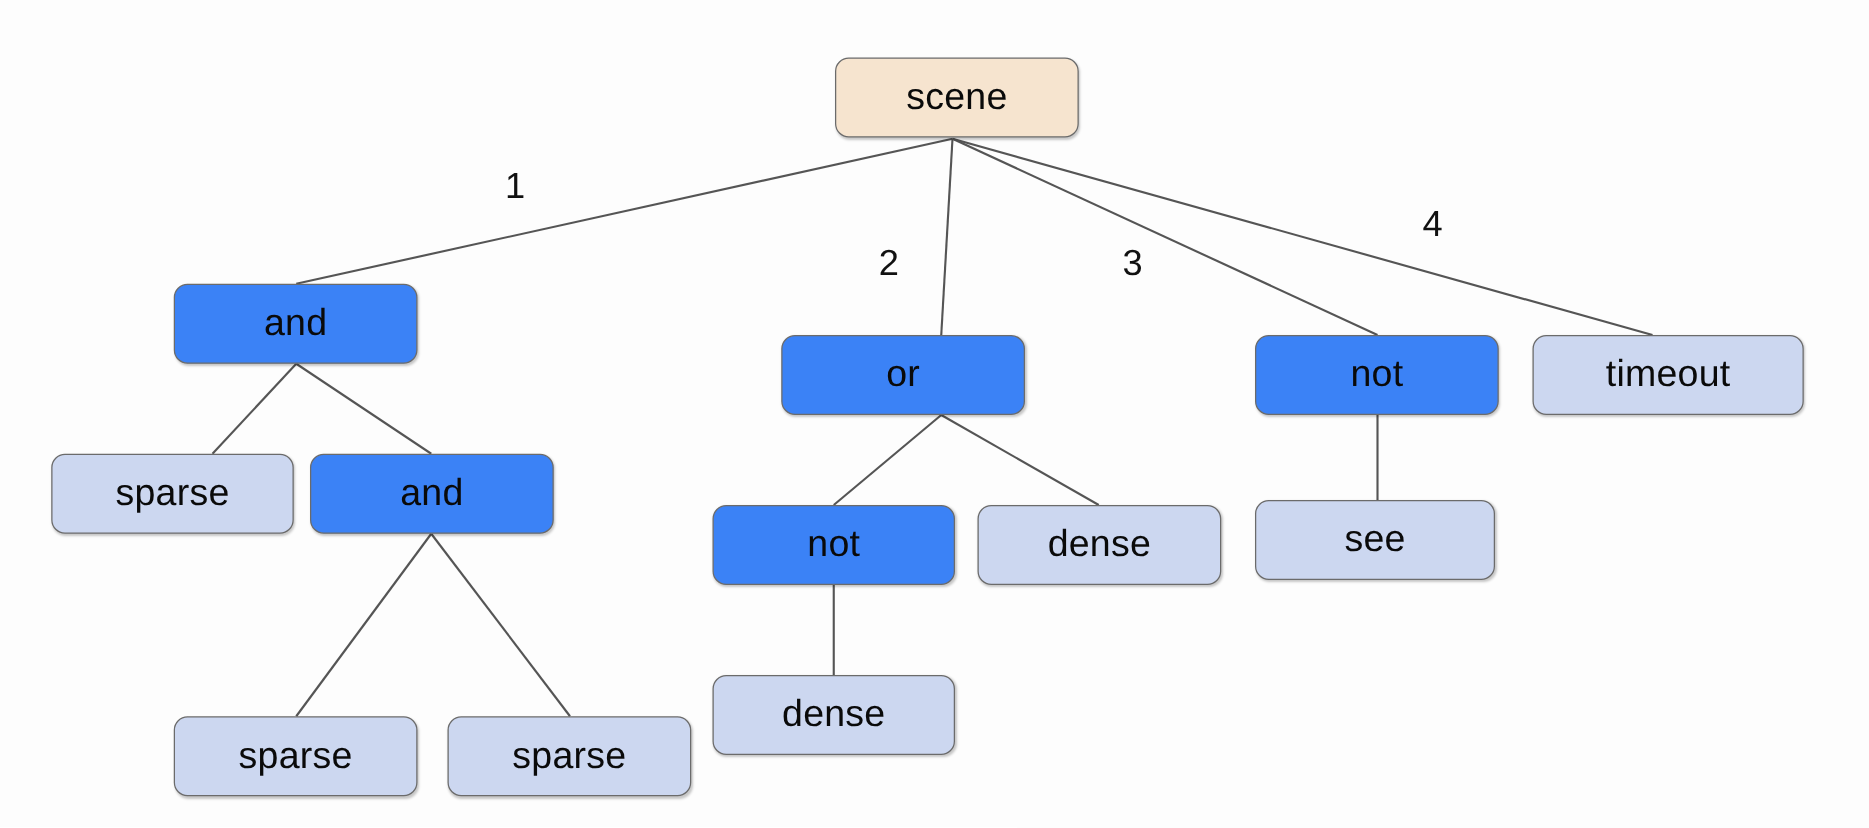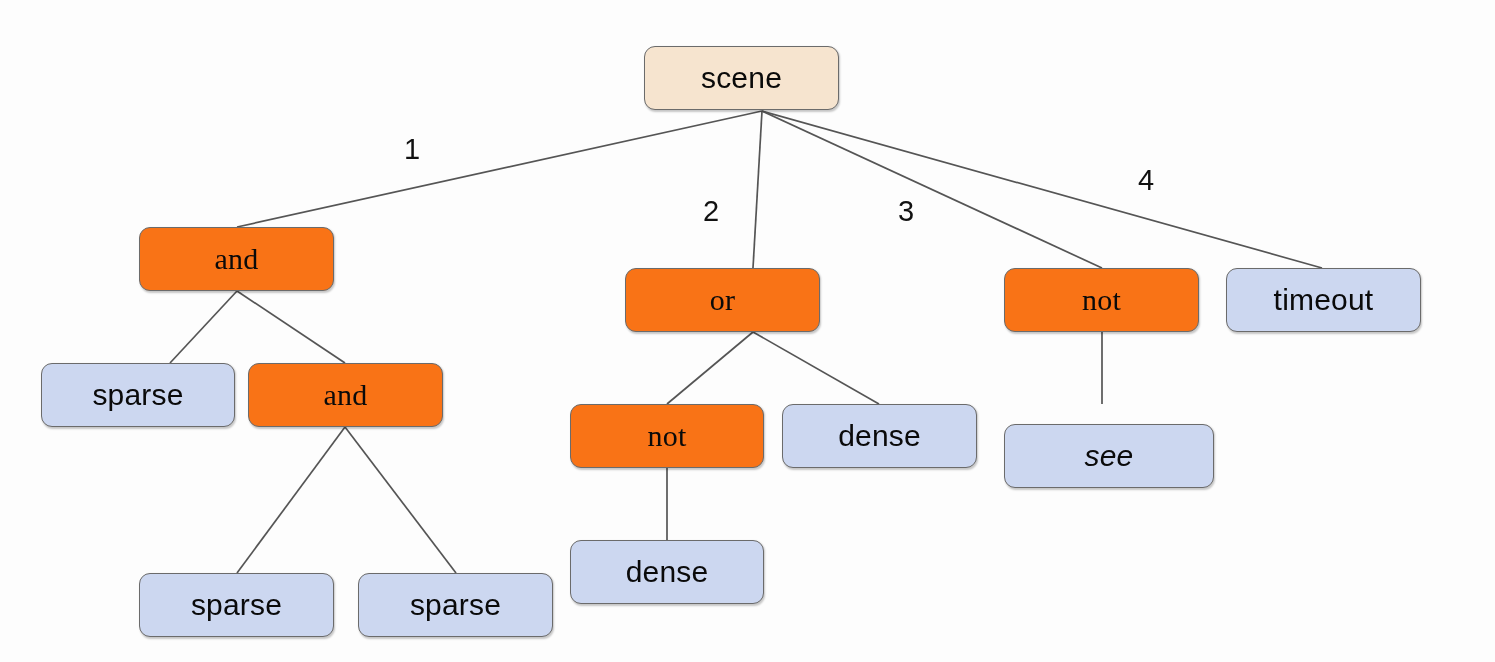--- a/index.html
+++ b/index.html
@@ -30,21 +30,21 @@
     display: flex;
     align-items: center;
     justify-content: center;
     font-size: 30px;
     color: #0a0a0a;
     letter-spacing: 0.2px;
     box-shadow: 1px 1.5px 2px rgba(0,0,0,0.22);
     user-select: none;
   }
   .node.root   { background: #f6e4cf; }
-  .node.op     { background: #f97316; font-family: Liberation Serif, serif; }
+  .node.op     { background: #3b82f6; }
   .node.leaf   { background: #ccd7f0; }
   .edge-label {
     position: absolute;
     font-size: 29px;
     color: #111111;
     user-select: none;
     line-height: 1;
   }
 </style>
 </head>
@@ -59,48 +59,48 @@
       <line x1="237" y1="291" x2="170" y2="363" stroke="#555555" stroke-width="1.7"></line>
       <line x1="237" y1="291" x2="345" y2="363" stroke="#555555" stroke-width="1.7"></line>
       <line x1="345" y1="427" x2="237" y2="573" stroke="#555555" stroke-width="1.7"></line>
       <line x1="345" y1="427" x2="456" y2="573" stroke="#555555" stroke-width="1.7"></line>
       <line x1="753" y1="332" x2="667" y2="404" stroke="#555555" stroke-width="1.7"></line>
       <line x1="753" y1="332" x2="879" y2="404" stroke="#555555" stroke-width="1.7"></line>
       <line x1="667" y1="468" x2="667" y2="540" stroke="#555555" stroke-width="1.7"></line>
       <line x1="1102" y1="332" x2="1102" y2="404" stroke="#555555" stroke-width="1.7"></line>
     </svg>
   <div id="node-layer">
-      <div class="node root" style="left: 644px; top: 46px; width: 195px; height: 64px;">
+      <div class="node root" style="left: 668px; top: 46px; width: 195px; height: 64px;">
         <span>scene</span>
       </div>
       <div class="node op" style="left: 139px; top: 227px; width: 195px; height: 64px;">
         <span>and</span>
       </div>
       <div class="node op" style="left: 625px; top: 268px; width: 195px; height: 64px;">
         <span>or</span>
       </div>
       <div class="node op" style="left: 1004px; top: 268px; width: 195px; height: 64px;">
         <span>not</span>
       </div>
-      <div class="node leaf" style="left: 1226px; top: 268px; width: 195px; height: 64px;">
+      <div class="node leaf" style="left: 1226px; top: 268px; width: 217px; height: 64px;">
         <span>timeout</span>
       </div>
       <div class="node leaf" style="left: 41px; top: 363px; width: 194px; height: 64px;">
         <span>sparse</span>
       </div>
       <div class="node op" style="left: 248px; top: 363px; width: 195px; height: 64px;">
         <span>and</span>
       </div>
       <div class="node op" style="left: 570px; top: 404px; width: 194px; height: 64px;">
         <span>not</span>
       </div>
       <div class="node leaf" style="left: 782px; top: 404px; width: 195px; height: 64px;">
         <span>dense</span>
       </div>
-      <div class="node leaf" style="left: 1004px; top: 424px; width: 210px; height: 64px; font-style: italic;">
+      <div class="node leaf" style="left: 1004px; top: 400px; width: 192px; height: 64px;">
         <span>see</span>
       </div>
       <div class="node leaf" style="left: 139px; top: 573px; width: 195px; height: 64px;">
         <span>sparse</span>
       </div>
       <div class="node leaf" style="left: 358px; top: 573px; width: 195px; height: 64px;">
         <span>sparse</span>
       </div>
       <div class="node leaf" style="left: 570px; top: 540px; width: 194px; height: 64px;">
         <span>dense</span>

